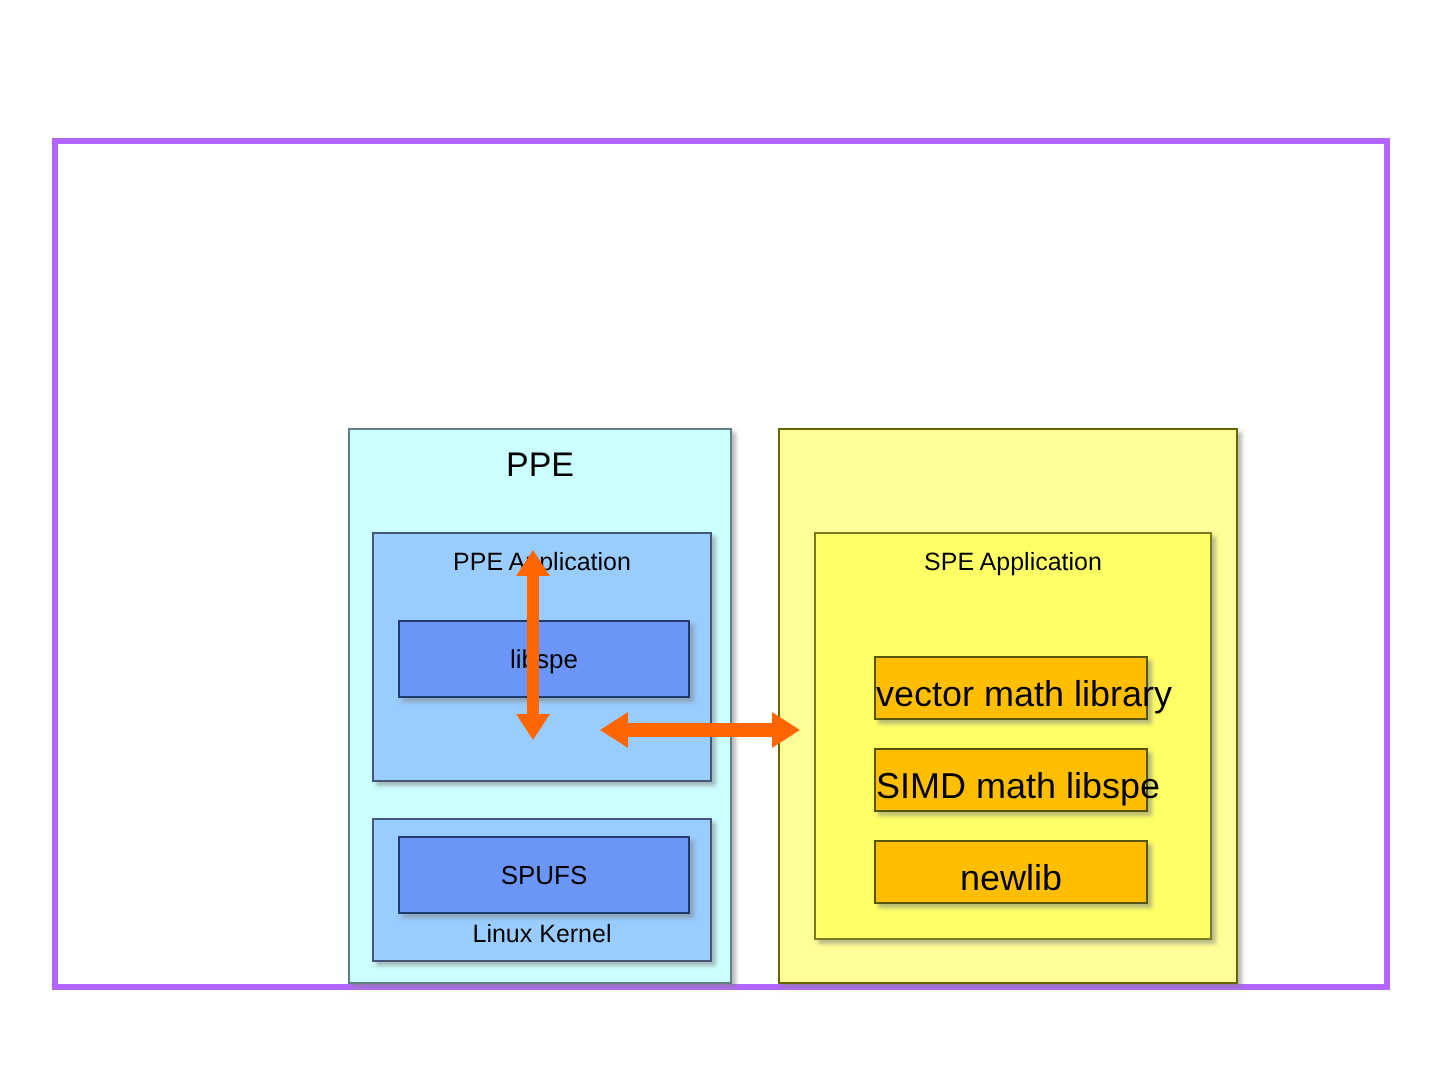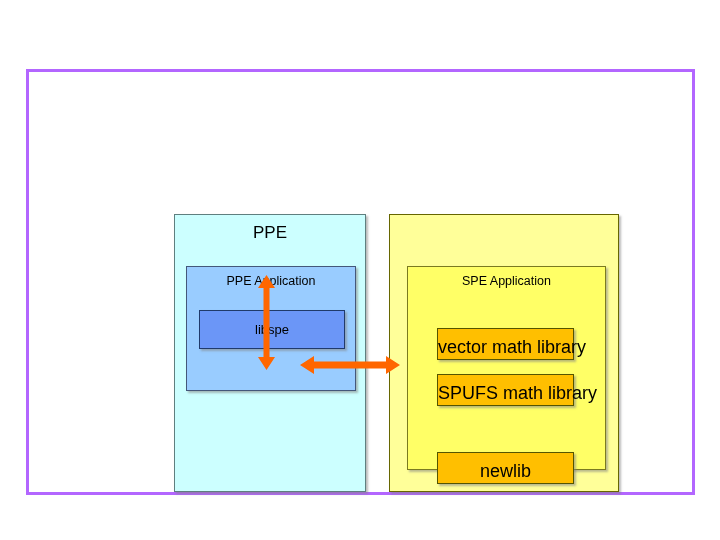--- a/index.html
+++ b/index.html
@@ -151,21 +151,21 @@
     border: 1px solid #555500;
     box-sizing: border-box;
     box-shadow: 2px 2px 2px rgba(130,130,130,0.55);
   }
   .lib-box > .box-title {
     top: 8px;
     font-size: 18px;
   }
   #lib-vector { top: 61px; }
   #lib-simd   { top: 107px; }
-  #lib-newlib { top: 153px; margin-top: 32px; }
+  #lib-newlib { top: 153px; }
 
   
   #arrow-vertical {
     position: absolute;
     left: 258px;
     top: 275px;
     width: 17px;
     height: 95px;
     z-index: 5;
   }
@@ -187,32 +187,38 @@
     <div class="box-title">PPE</div>
 
     <div class="box" id="ppe-application">
       <div class="box-title">PPE Application</div>
 
       <div class="box" id="libspe-box">
         <div class="box-title">libspe</div>
       </div>
     </div>
 
+    <div class="box" id="linux-kernel">
+      <div class="box" id="spufs-box">
+        <div class="box-title">SPUFS</div>
+      </div>
+      <div class="kernel-label">Linux Kernel</div>
+    </div>
   </div>
 
   <div class="box" id="spe-container">
 
     <div class="box" id="spe-application">
       <div class="box-title">SPE Application</div>
 
       <div class="lib-box" id="lib-vector">
         <div class="box-title">vector math library</div>
       </div>
       <div class="lib-box" id="lib-simd">
-        <div class="box-title">SPUFS math library</div>
+        <div class="box-title">SIMD math libspe</div>
       </div>
       <div class="lib-box" id="lib-newlib">
         <div class="box-title">newlib</div>
       </div>
     </div>
   </div>
 
 </div>
 
 <svg id="arrow-vertical" viewBox="0 0 17 95">

